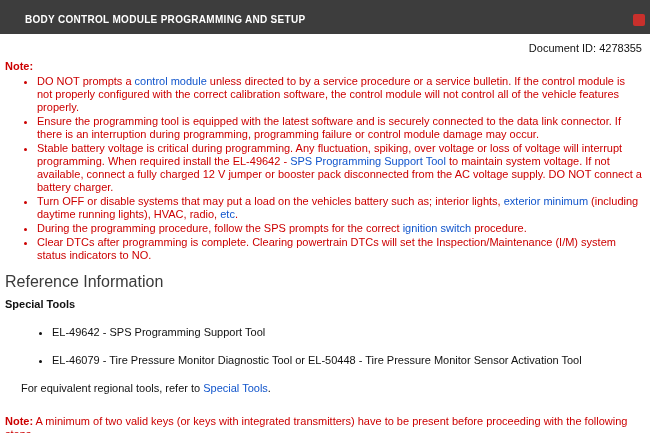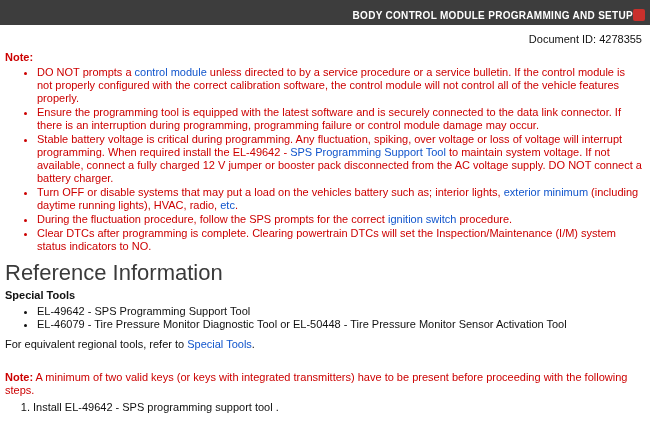--- a/index.html
+++ b/index.html
@@ -8,41 +8,41 @@
     --header-bg:#3d3d3d;
     --badge-red:#c9302c;
   }
   *{box-sizing:border-box;}
   html,body{margin:0;padding:0;}
   body{
     width:650px;height:433px;overflow:hidden;background:#fff;
     font-family:"Liberation Sans", sans-serif;font-size:11px;color:#111;
   }
   .topbar{
-    background:var(--header-bg);color:#fff;height:25px;
-    display:flex;align-items:center;justify-content:flex-end;
+    background:var(--header-bg);color:#fff;height:34px;
+    display:flex;align-items:center;justify-content:space-between;
     padding:5px 5px 0 25px;
   }
   .topbar-title{font-size:10px;font-weight:bold;letter-spacing:.3px;white-space:nowrap;}
   .topbar-badge{width:12px;height:12px;background:var(--badge-red);border-radius:2px;flex:0 0 auto;}
   .content{padding:0 8px 0 5px;}
   .docid{text-align:right;margin-top:8px;line-height:13px;}
   .note-label{font-weight:bold;margin-top:5px;line-height:13px;}
   .red{color:var(--note-red);}
   .link{color:var(--link-blue);cursor:pointer;}
   ul.notes{margin:2px 0 0;padding-left:32px;list-style:disc;}
   ul.notes li{margin:0 0 1px;line-height:13px;}
   h1.section{
-    font-size:22px;font-weight:400;color:#3a3a3a;
+    font-size:16px;font-weight:400;color:#3a3a3a;
     margin:8px 0 2px;line-height:24px;letter-spacing:0;
   }
   .bold-label{font-weight:bold;margin:4px 0 0;line-height:13px;}
   ul.tools{margin:3px 0 0;padding-left:32px;list-style:disc;}
-  ul.tools li{margin:0;line-height:13px;}
-  .para{margin:7px 0 0;line-height:13px;}
+  ul.tools li{margin:15px;line-height:13px;}
+  .para{margin:7px 16px 0;line-height:13px;}
   .para.tight{margin:20px 0 0;}
   ol.steps{margin:4px 0 0;padding-left:28px;line-height:13px;}
   ol.steps > li{margin:0;}
   .step-text{line-height:13px;}
   .note-strong{font-weight:bold;}
 </style>
 </head>
 <body>
 
 <div class="page">
@@ -56,21 +56,21 @@
 
     <div class="docid">Document ID: 4278355</div>
 
     <div class="note-label red">Note:</div>
 
     <ul class="notes red">
       <li><span>DO NOT prompts a </span><span class="link">control module</span><span> unless directed to by a service procedure or a service bulletin. If the control module is not properly configured with the correct calibration software, the control module will not control all of the vehicle features properly.</span></li>
       <li><span>Ensure the programming tool is equipped with the latest software and is securely connected to the data link connector. If there is an interruption during programming, programming failure or control module damage may occur.</span></li>
       <li><span>Stable battery voltage is critical during programming. Any fluctuation, spiking, over voltage or loss of voltage will interrupt programming. When required install the EL-49642 - </span><span class="link">SPS Programming Support Tool</span><span> to maintain system voltage. If not available, connect a fully charged 12 V jumper or booster pack disconnected from the AC voltage supply. DO NOT connect a battery charger.</span></li>
       <li><span>Turn OFF or disable systems that may put a load on the vehicles battery such as; interior lights, </span><span class="link">exterior minimum</span><span> (including daytime running lights), HVAC, radio, </span><span class="link">etc</span><span>.</span></li>
-      <li><span>During the fluctuation procedure, follow the SPS prompts for the correct </span><span class="link">ignition switch</span><span> procedure.</span></li>
+      <li><span>During the programming procedure, follow the SPS prompts for the correct </span><span class="link">ignition switch</span><span> procedure.</span></li>
       <li><span>Clear DTCs after programming is complete. Clearing powertrain DTCs will set the Inspection/Maintenance (I/M) system status indicators to NO.</span></li>
     </ul>
 
     <h1 class="section">Reference Information</h1>
 
     <div class="bold-label">Special Tools</div>
 
     <ul class="tools">
       <li>EL-49642 - SPS Programming Support Tool</li>
       <li>EL-46079 - Tire Pressure Monitor Diagnostic Tool or EL-50448 - Tire Pressure Monitor Sensor Activation Tool</li>

